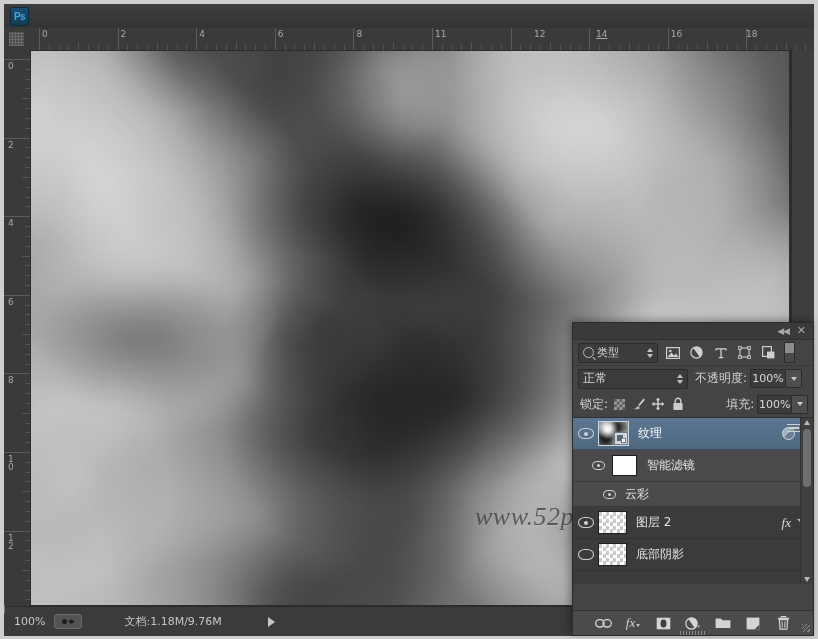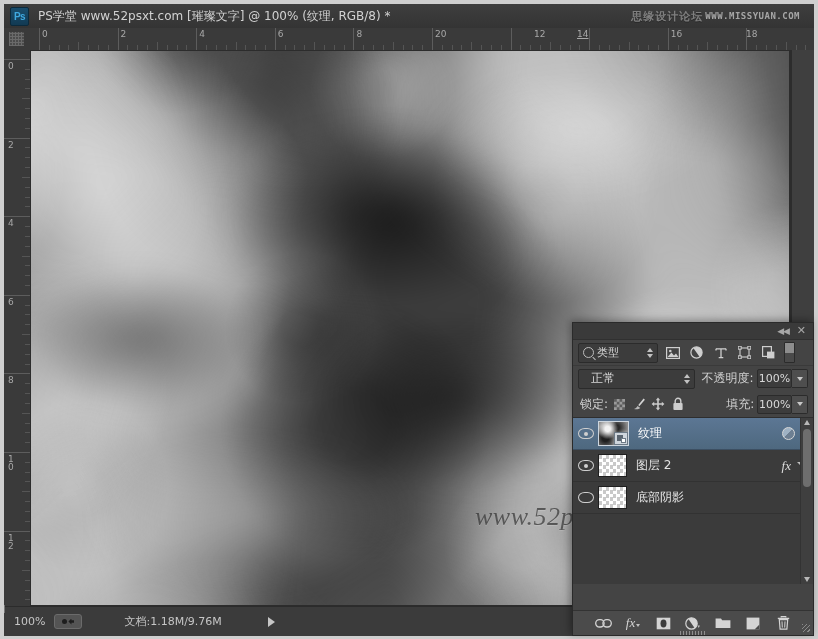--- a/index.html
+++ b/index.html
@@ -157,21 +157,21 @@
   .spin{position:absolute;right:4px;top:4px;}
   .spin i{display:block;width:0;height:0;border-left:3.5px solid transparent;border-right:3.5px solid transparent;}
   .spin i:nth-child(1){border-bottom:4px solid #c2c2c2;margin-bottom:2px;}
   .spin i:nth-child(2){border-top:4px solid #c2c2c2;}
   .ftr-ico{width:19px;height:19px;margin-left:5px;display:flex;align-items:center;justify-content:center;color:#cfcfcf;}
   #ftr-toggle{margin-left:6px;width:9px;height:19px;background:linear-gradient(#8d8d8d 0 52%,#4a4a4a 52% 100%);border:1px solid #2b2b2b;border-radius:1px;}
 
   
   #blend-row{height:25px;background:#444;display:flex;align-items:center;padding:0 5px;}
   #blend-select{width:104px;height:18px;background:#3c3c3c;border:1px solid #2b2b2b;border-radius:2px;
-    display:flex;align-items:center;padding-left:12px;position:relative;color:#d6d6d6;font-size:12px;
+    display:flex;align-items:center;padding-left:4px;position:relative;color:#d6d6d6;font-size:12px;
     font-family:"DejaVu Sans",sans-serif;text-align:center;}
   .fld-label{color:#d2d2d2;font-size:12px;margin-left:7px;font-family:"DejaVu Sans",sans-serif;white-space:nowrap;}
   .num-box{width:34px;height:17px;background:#3c3c3c;border:1px solid #2b2b2b;border-radius:2px;
     color:#d8d8d8;font-size:11px;display:flex;align-items:center;justify-content:center;margin-left:3px;
     font-family:"DejaVu Sans",sans-serif;}
   .num-drop{width:15px;height:17px;background:#4e4e4e;border:1px solid #2b2b2b;border-left:none;border-radius:0 2px 2px 0;
     display:flex;align-items:center;justify-content:center;}
   .num-drop i{width:0;height:0;border-left:3.5px solid transparent;border-right:3.5px solid transparent;border-top:4px solid #c8c8c8;}
 
   
@@ -244,25 +244,20 @@
     background:repeating-linear-gradient(90deg,#8e8e8e 0 1px,#4b4b4b 1px 3px);}
 </style>
 </head>
 <body>
 
 <div id="app">
  <div id="frame"></div>
 
  <div id="titlebar">
    <div id="ps-logo">Ps</div>
-   <div id="title-text">PS学堂 www.52psxt.com [璀璨文字] @ 100% (纹理, RGB/8) *</div>
-   <div id="tb-watermark">
-     <span class="wm1">思缘设计论坛</span>
-     <span class="wm2">WWW.MISSYUAN.COM</span>
-   </div>
  </div>
 
  <div id="ruler-corner">
       <div class="sq"></div>
     </div>
  <div id="ruler-h">
       <div class="rh-major" style="left: 9px;"></div>
       <div class="rh-lab" style="left: 12px;">0</div>
       <div class="rh-minor" style="left: 18.825px; height: 5px;"></div>
       <div class="rh-minor" style="left: 28.65px; height: 5px;"></div>
@@ -301,39 +296,39 @@
       <div class="rh-major" style="left: 323.4px;"></div>
       <div class="rh-lab" style="left: 326.4px;">8</div>
       <div class="rh-minor" style="left: 333.225px; height: 5px;"></div>
       <div class="rh-minor" style="left: 343.05px; height: 5px;"></div>
       <div class="rh-minor" style="left: 352.875px; height: 5px;"></div>
       <div class="rh-minor" style="left: 362.7px; height: 8px;"></div>
       <div class="rh-minor" style="left: 372.525px; height: 5px;"></div>
       <div class="rh-minor" style="left: 382.35px; height: 5px;"></div>
       <div class="rh-minor" style="left: 392.175px; height: 5px;"></div>
       <div class="rh-major" style="left: 402px;"></div>
-      <div class="rh-lab" style="left: 405px;">20</div>
+      <div class="rh-lab" style="left: 405px;">11</div>
       <div class="rh-minor" style="left: 411.825px; height: 5px;"></div>
       <div class="rh-minor" style="left: 421.65px; height: 5px;"></div>
       <div class="rh-minor" style="left: 431.475px; height: 5px;"></div>
       <div class="rh-minor" style="left: 441.3px; height: 8px;"></div>
       <div class="rh-minor" style="left: 451.125px; height: 5px;"></div>
       <div class="rh-minor" style="left: 460.95px; height: 5px;"></div>
       <div class="rh-minor" style="left: 470.775px; height: 5px;"></div>
       <div class="rh-major" style="left: 480.6px;"></div>
       <div class="rh-lab" style="left: 504px;">12</div>
       <div class="rh-minor" style="left: 490.425px; height: 5px;"></div>
       <div class="rh-minor" style="left: 500.25px; height: 5px;"></div>
       <div class="rh-minor" style="left: 510.075px; height: 5px;"></div>
       <div class="rh-minor" style="left: 519.9px; height: 8px;"></div>
       <div class="rh-minor" style="left: 529.725px; height: 5px;"></div>
       <div class="rh-minor" style="left: 539.55px; height: 5px;"></div>
       <div class="rh-minor" style="left: 549.375px; height: 5px;"></div>
       <div class="rh-major" style="left: 559.2px;"></div>
-      <div class="rh-lab" style="left: 547px; text-decoration: underline;">14</div>
+      <div class="rh-lab" style="left: 566px; text-decoration: underline;">14</div>
       <div class="rh-minor" style="left: 569.025px; height: 5px;"></div>
       <div class="rh-minor" style="left: 578.85px; height: 5px;"></div>
       <div class="rh-minor" style="left: 588.675px; height: 5px;"></div>
       <div class="rh-minor" style="left: 598.5px; height: 8px;"></div>
       <div class="rh-minor" style="left: 608.325px; height: 5px;"></div>
       <div class="rh-minor" style="left: 618.15px; height: 5px;"></div>
       <div class="rh-minor" style="left: 627.975px; height: 5px;"></div>
       <div class="rh-major" style="left: 637.8px;"></div>
       <div class="rh-lab" style="left: 640.8px;">16</div>
       <div class="rh-minor" style="left: 647.625px; height: 5px;"></div>
@@ -548,21 +543,45 @@
             </span>
           </span>
        <span id="so-thumb">
             <span class="badge"></span>
           </span>
        <span class="lname">纹理</span>
        <span class="fx-mini"></span>
        <span class="row-car" style="top:13px;right:5px;border-top-color:#cfcfcf"></span>
      </div>
 
-
+     <div class="frow">
+       <span style="width:18px"></span>
+       <span class="eye-sm">
+            <span class="eyeglyph sm">
+              <b></b>
+            </span>
+          </span>
+       <span class="thumb white" style="width:25px;height:21px;margin-left:6px;border-color:#1c1c1c"></span>
+       <span class="fname" style="margin-left:10px">智能滤镜</span>
+     </div>
+
+     <div class="frow2">
+       <span style="width:30px"></span>
+       <span class="eye-sm">
+            <span class="eyeglyph sm">
+              <b></b>
+            </span>
+          </span>
+       <span class="fname" style="margin-left:9px">云彩</span>
+       <span class="filter-eq" style="top:6px">
+            <i></i>
+            <i></i>
+            <i></i>
+          </span>
+     </div>
 
 
      <div class="lrow">
        <span class="eye">
             <span class="eyeglyph">
               <b></b>
             </span>
           </span>
        <span class="thumb checker"></span>
        <span class="lname">图层 2</span>

